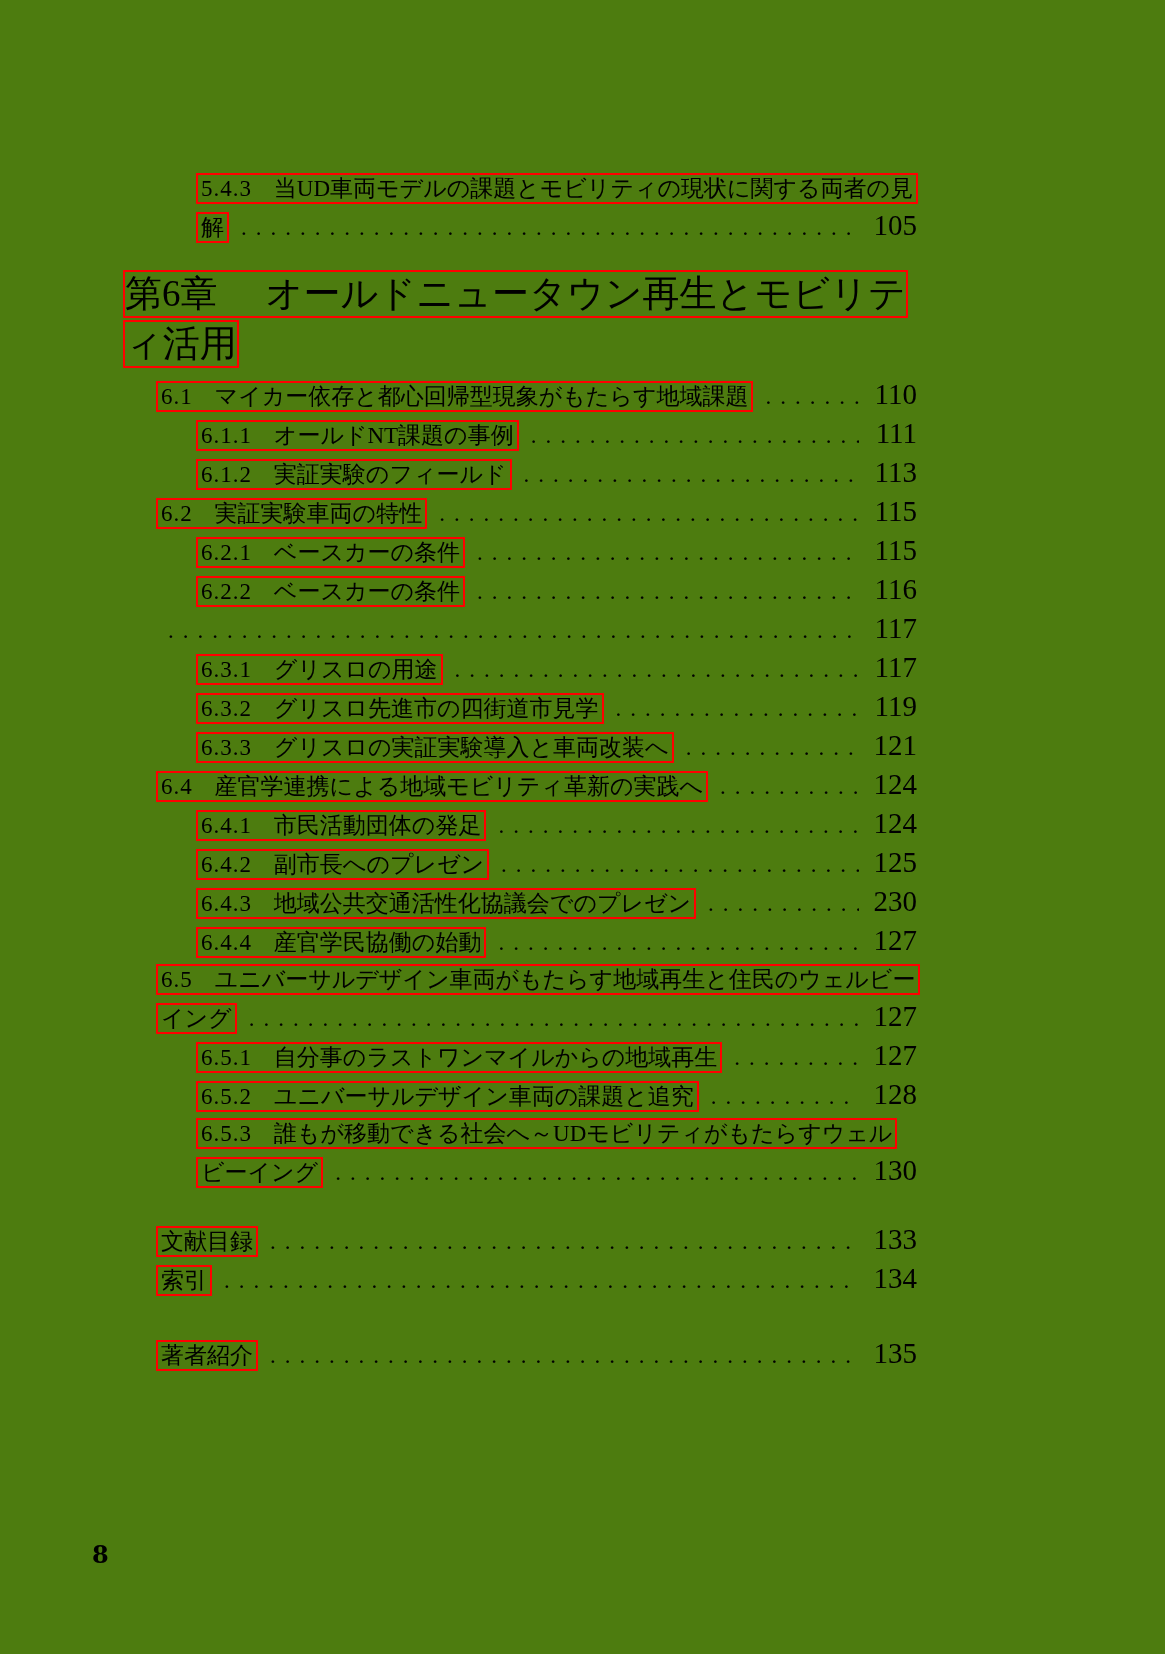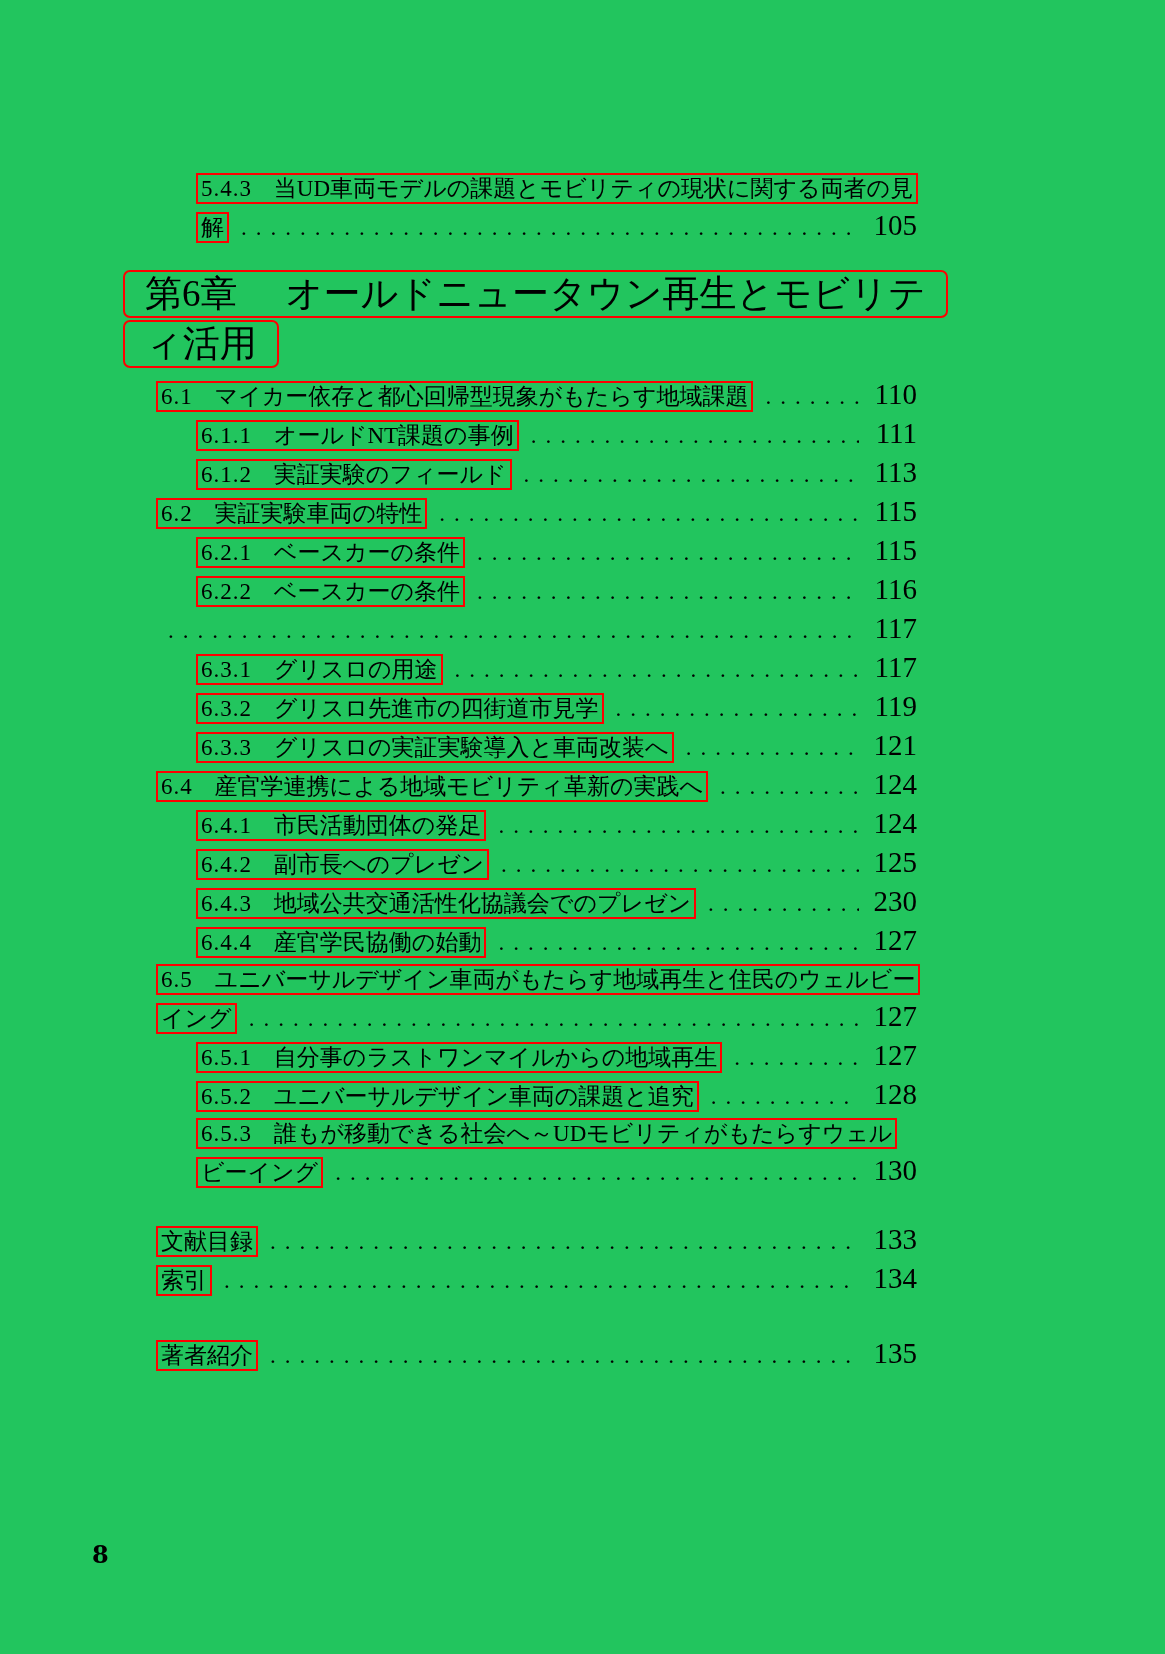--- a/index.html
+++ b/index.html
@@ -1,20 +1,20 @@
 <!DOCTYPE html>
 <html><head>
 <meta charset="utf-8">
 <style>
   html,body{margin:0;padding:0;background:#e8e8e8;}
   .page{
     position:relative;
     width:1165px;height:1654px;
     margin:0 auto;
-    background:#22c55e;
+    background:#4d7c0f;
     font-family:"Liberation Serif","DejaVu Serif",serif;
     color:#000;
     overflow:hidden;
   }
   .content{position:absolute;left:0;top:0;width:1165px;}
   .toc{padding-top:173px;margin-right:248px;}
   .row{
     display:flex;align-items:baseline;
     line-height:31px;margin-bottom:6px;
     font-size:23px;
@@ -35,21 +35,21 @@
     overflow:hidden;
     white-space:nowrap;
     letter-spacing:9px;
     margin-left:12px;
     margin-right:6px;
     font-size:23px;
   }
   .pg{flex:0 0 auto;min-width:52px;text-align:right;font-size:29px;}
   .chapter{margin-left:123px;margin-top:26px;margin-bottom:10px;font-size:37px;font-weight:500;}
   .ch-line{line-height:50px;}
-  .chapter .boxed{line-height:44px;padding:0 20px;border-radius:7px;}
+  .chapter .boxed{line-height:44px;padding:0 0;}
   .ch-num{display:inline-block;margin-right:1.3em;}
   .backmatter{margin-top:36px;}
   .authorblock{margin-top:42px;}
   .folio{
     position:absolute;left:92px;top:1540px;
     font-size:24px;font-weight:bold;
     font-family:"DejaVu Serif","Liberation Serif",serif;
   }
 </style>
 </head>

